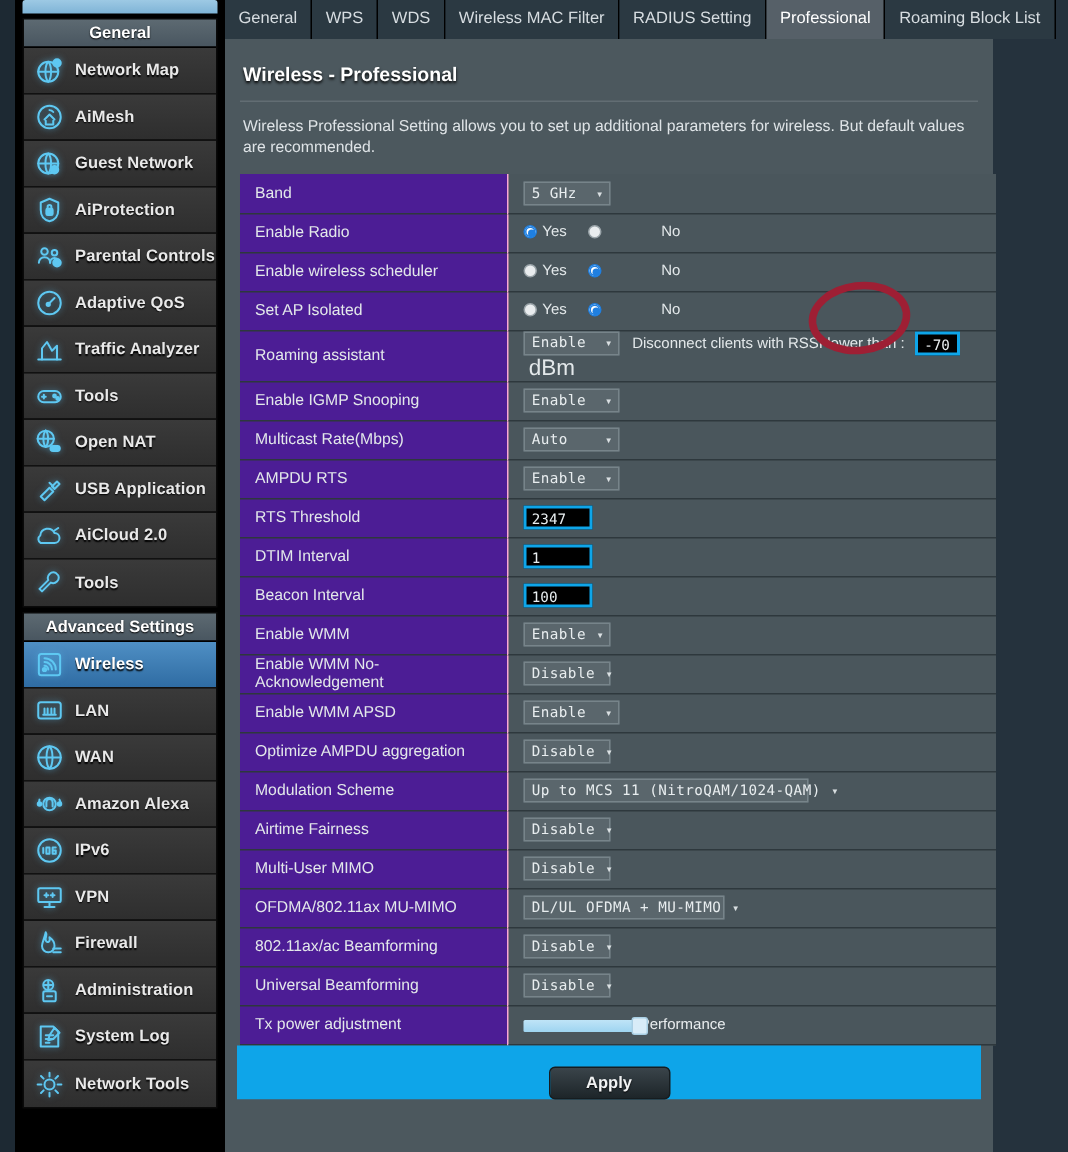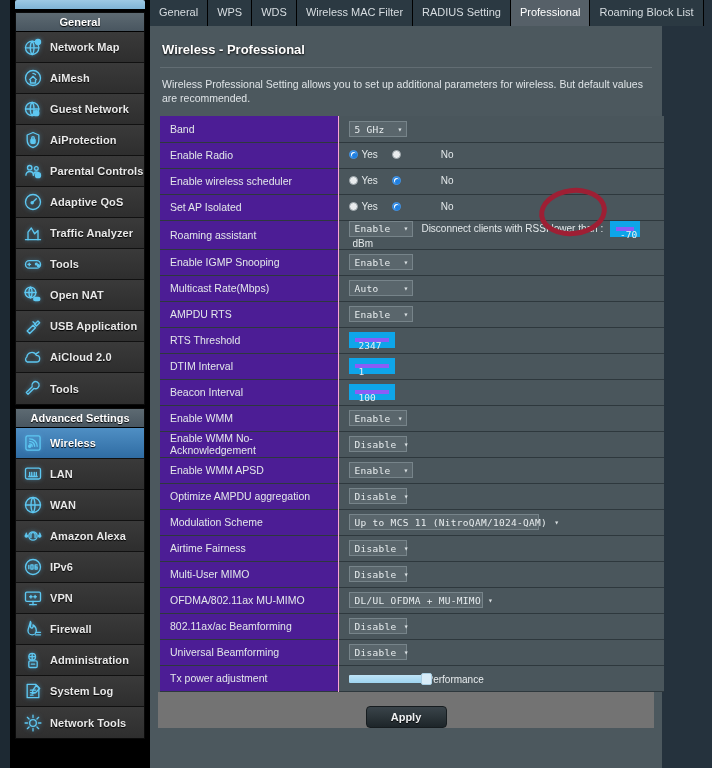--- a/index.html
+++ b/index.html
@@ -92,21 +92,21 @@
   }
   .select .cv { white-space: nowrap; }
   .select .chev { margin-left: 7px; font-size: 8px; opacity: .9; }
   .sel-w1 { width: 64px; }
   .sel-w2 { width: 58px; }
   .sel-w3 { width: 190px; }
   .sel-w4 { width: 134px; }
 
   .txtbox {
     display: inline-block; height: 16px; line-height: 15px;
-    background: #8b5cf6; border: 6px solid #0ea5e9;
+    background: #000000; border: 2px solid #0ea5e9;
     color: #e8edef; font-family: "DejaVu Sans Mono", monospace;
     font-size: 9.5px; padding: 0 4px; vertical-align: middle;
   }
   .tb-w1 { width: 46px; }
   .tb-small { width: 30px; text-align: left; }
 
   .radio-wrap { display: inline-flex; align-items: center; gap: 4px; }
   .radio-wrap + .radio-wrap { margin-left: 11px; gap: 40px; }
   .radio {
     width: 9px; height: 9px; border-radius: 50%;
@@ -114,36 +114,36 @@
     position: relative; cursor: pointer;
   }
   .radio.on { background: #fff; border-color: #1f7fe0; box-shadow: 0 0 0 1px #1f7fe0 inset; }
   .radio.on::after {
     content: ""; position: absolute; left: 2px; top: 2px;
     width: 5px; height: 5px; border-radius: 50%; background: #1f7fe0;
   }
   .radio-lbl { font-size: 10px; color: #e3e8ea; }
 
   .inline-txt { font-size: 10px; color: #e3e8ea; margin: 0 4px 0 6px; }
-  .unit { font-size: 10px; color: #e3e8ea; margin-left: 4px; }
+  .unit { font-size: 15px; color: #e3e8ea; margin-left: 4px; }
 
   .slider { display: inline-flex; align-items: center; vertical-align: middle; }
   .slider-track {
     position: relative; width: 78px; height: 8px;
     background: linear-gradient(#bfe4f7,#9ed4f0);
     border-radius: 1px;
   }
   .slider-knob {
     position: absolute; right: -5px; top: -2px;
     width: 11px; height: 12px; background: #d8ecf8;
     border: 1px solid #a9cfe4; border-radius: 2px;
   }
   .slider-label { font-size: 10px; color: #e9edef; }
 
-  .apply-wrap { text-align: center; padding: 14px 0 0 0; background: #737373; }
+  .apply-wrap { text-align: center; padding: 14px 0 0 0; background: #0ea5e9; }
   .apply-btn {
     display: inline-block; width: 81px; height: 22px; line-height: 21px;
     background: linear-gradient(#3a444a,#1d2529);
     border: 1px solid #161c1f; border-radius: 4px;
     color: #f1f3f4; font-size: 11px; font-weight: bold;
     text-shadow: 0 1px 1px #000; cursor: pointer;
   }
   .tail { height: 60px; background: #4c585e; }
 
   

